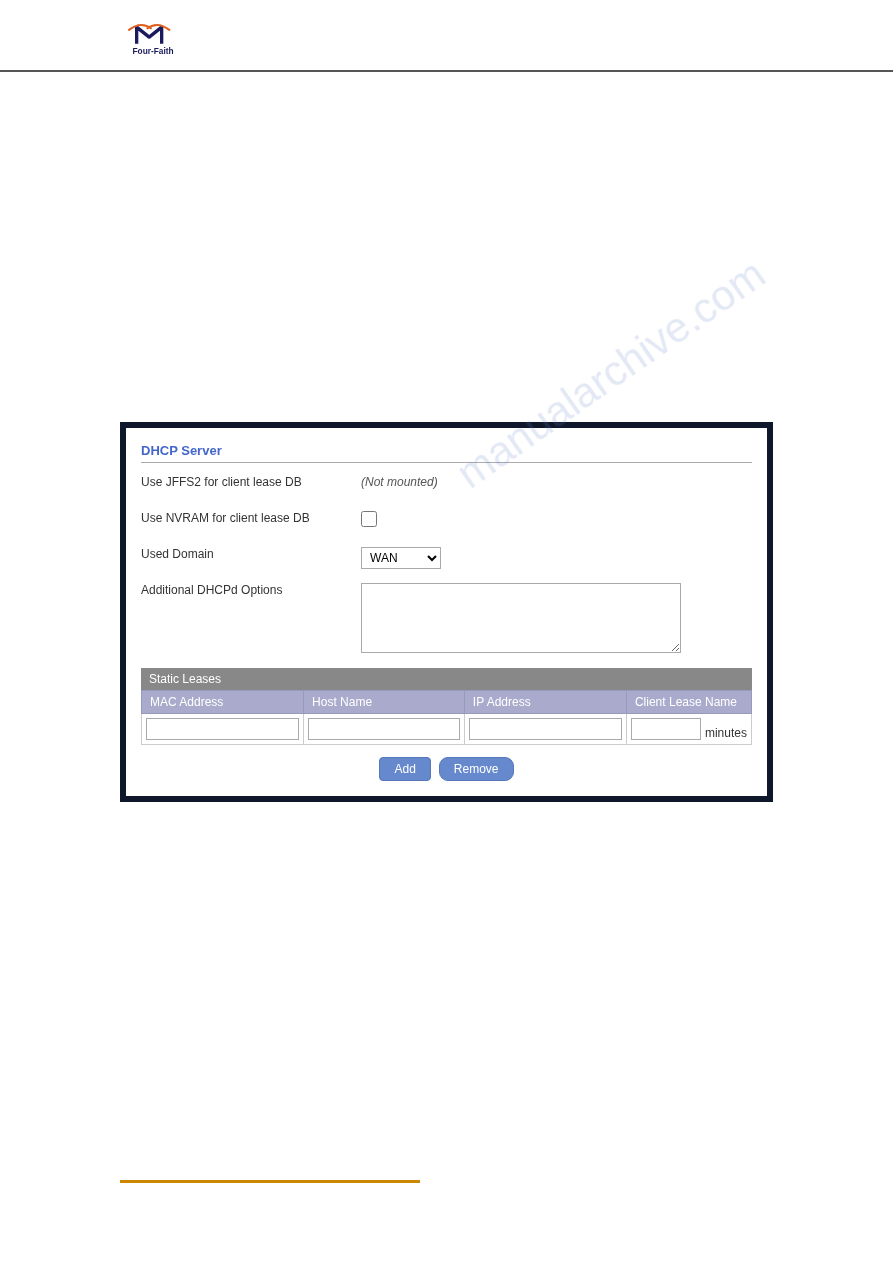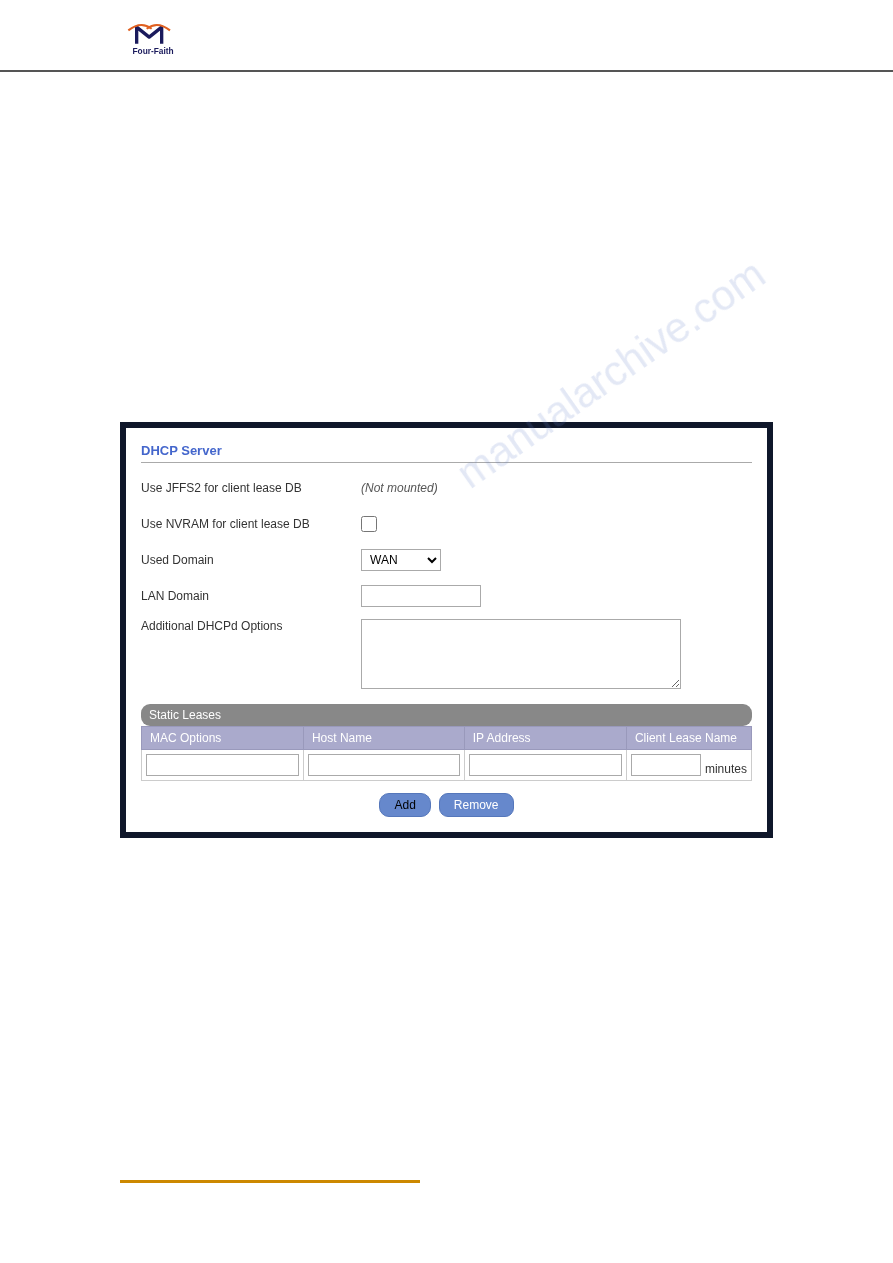--- a/index.html
+++ b/index.html
@@ -50,21 +50,21 @@
       color: #4466cc;
       font-size: 13px;
       font-weight: bold;
       margin-bottom: 12px;
       border-bottom: 1px solid #aaa;
       padding-bottom: 4px;
     }
 
     .form-row {
       display: flex;
-      align-items: center;
+      align-items: flex-start;
       margin-bottom: 10px;
       min-height: 26px;
     }
 
     .form-label {
       width: 220px;
       font-size: 12px;
       color: #333;
       flex-shrink: 0;
     }
@@ -109,21 +109,20 @@
     .static-leases-section {
       margin-top: 15px;
     }
 
     .table-header-row {
       background: #888;
       color: #fff;
       font-size: 12px;
       padding: 4px 8px;
       font-weight: normal;
-      border-radius: 9px;
     }
 
     .leases-table {
       width: 100%;
       border-collapse: collapse;
       margin-top: 0;
     }
 
     .leases-table th {
       background: #aaaacc;
@@ -167,26 +166,26 @@
     
     .button-row {
       display: flex;
       justify-content: center;
       gap: 8px;
       margin-top: 12px;
     }
 
     .btn-add {
       background: #6688cc;
-      color: #000000;
+      color: #ffffff;
       border: 1px solid #5577bb;
       padding: 4px 14px;
       font-size: 12px;
       cursor: pointer;
-      border-radius: 10px;
+      border-radius: 4px;
     }
 
     .btn-remove {
       background: #6688cc;
       color: #fff;
       border: 1px solid #5577bb;
       padding: 4px 14px;
       font-size: 12px;
       cursor: pointer;
       border-radius: 9px;
@@ -254,38 +253,34 @@
 
     <div class="form-row">
       <span class="form-label">Used Domain</span>
       <select class="select-field">
         <option>WAN</option>
         <option>LAN</option>
         <option>None</option>
       </select>
     </div>
 
-    <div class="form-row">
-      <span class="form-label">LAN Domain</span>
-      <input type="text" class="text-input" value="" style="">
-    </div>
 
     <div class="form-row" style="align-items: flex-start; margin-top: 4px;">
       <span class="form-label">Additional DHCPd Options</span>
       <textarea class="textarea-field" style=""></textarea>
     </div>
 
     <div class="static-leases-section">
 
       <div class="table-header-row">Static Leases</div>
 
       <table class="leases-table">
         <thead>
           <tr>
-            <th>MAC Options</th>
+            <th>MAC Address</th>
             <th>Host Name</th>
             <th>IP Address</th>
             <th>Client Lease Name</th>
           </tr>
         </thead>
         <tbody>
           <tr>
             <td>
               <input type="text" value="" style="">
             </td>

